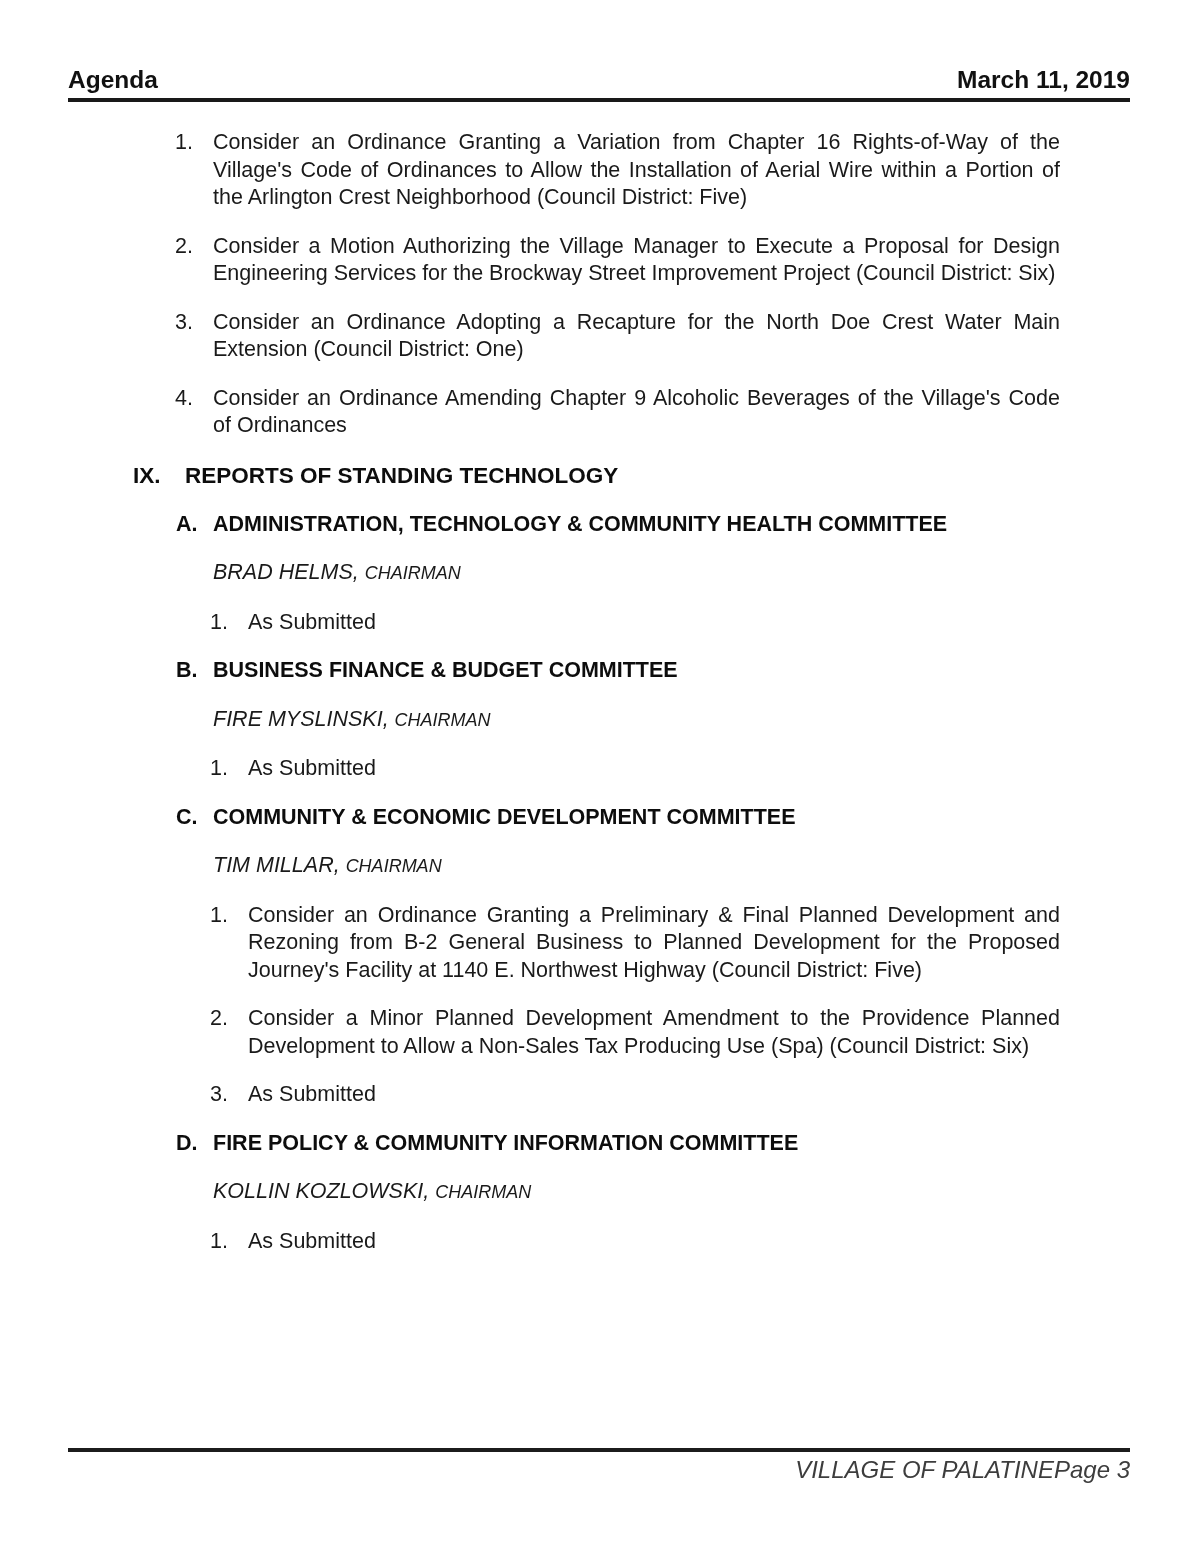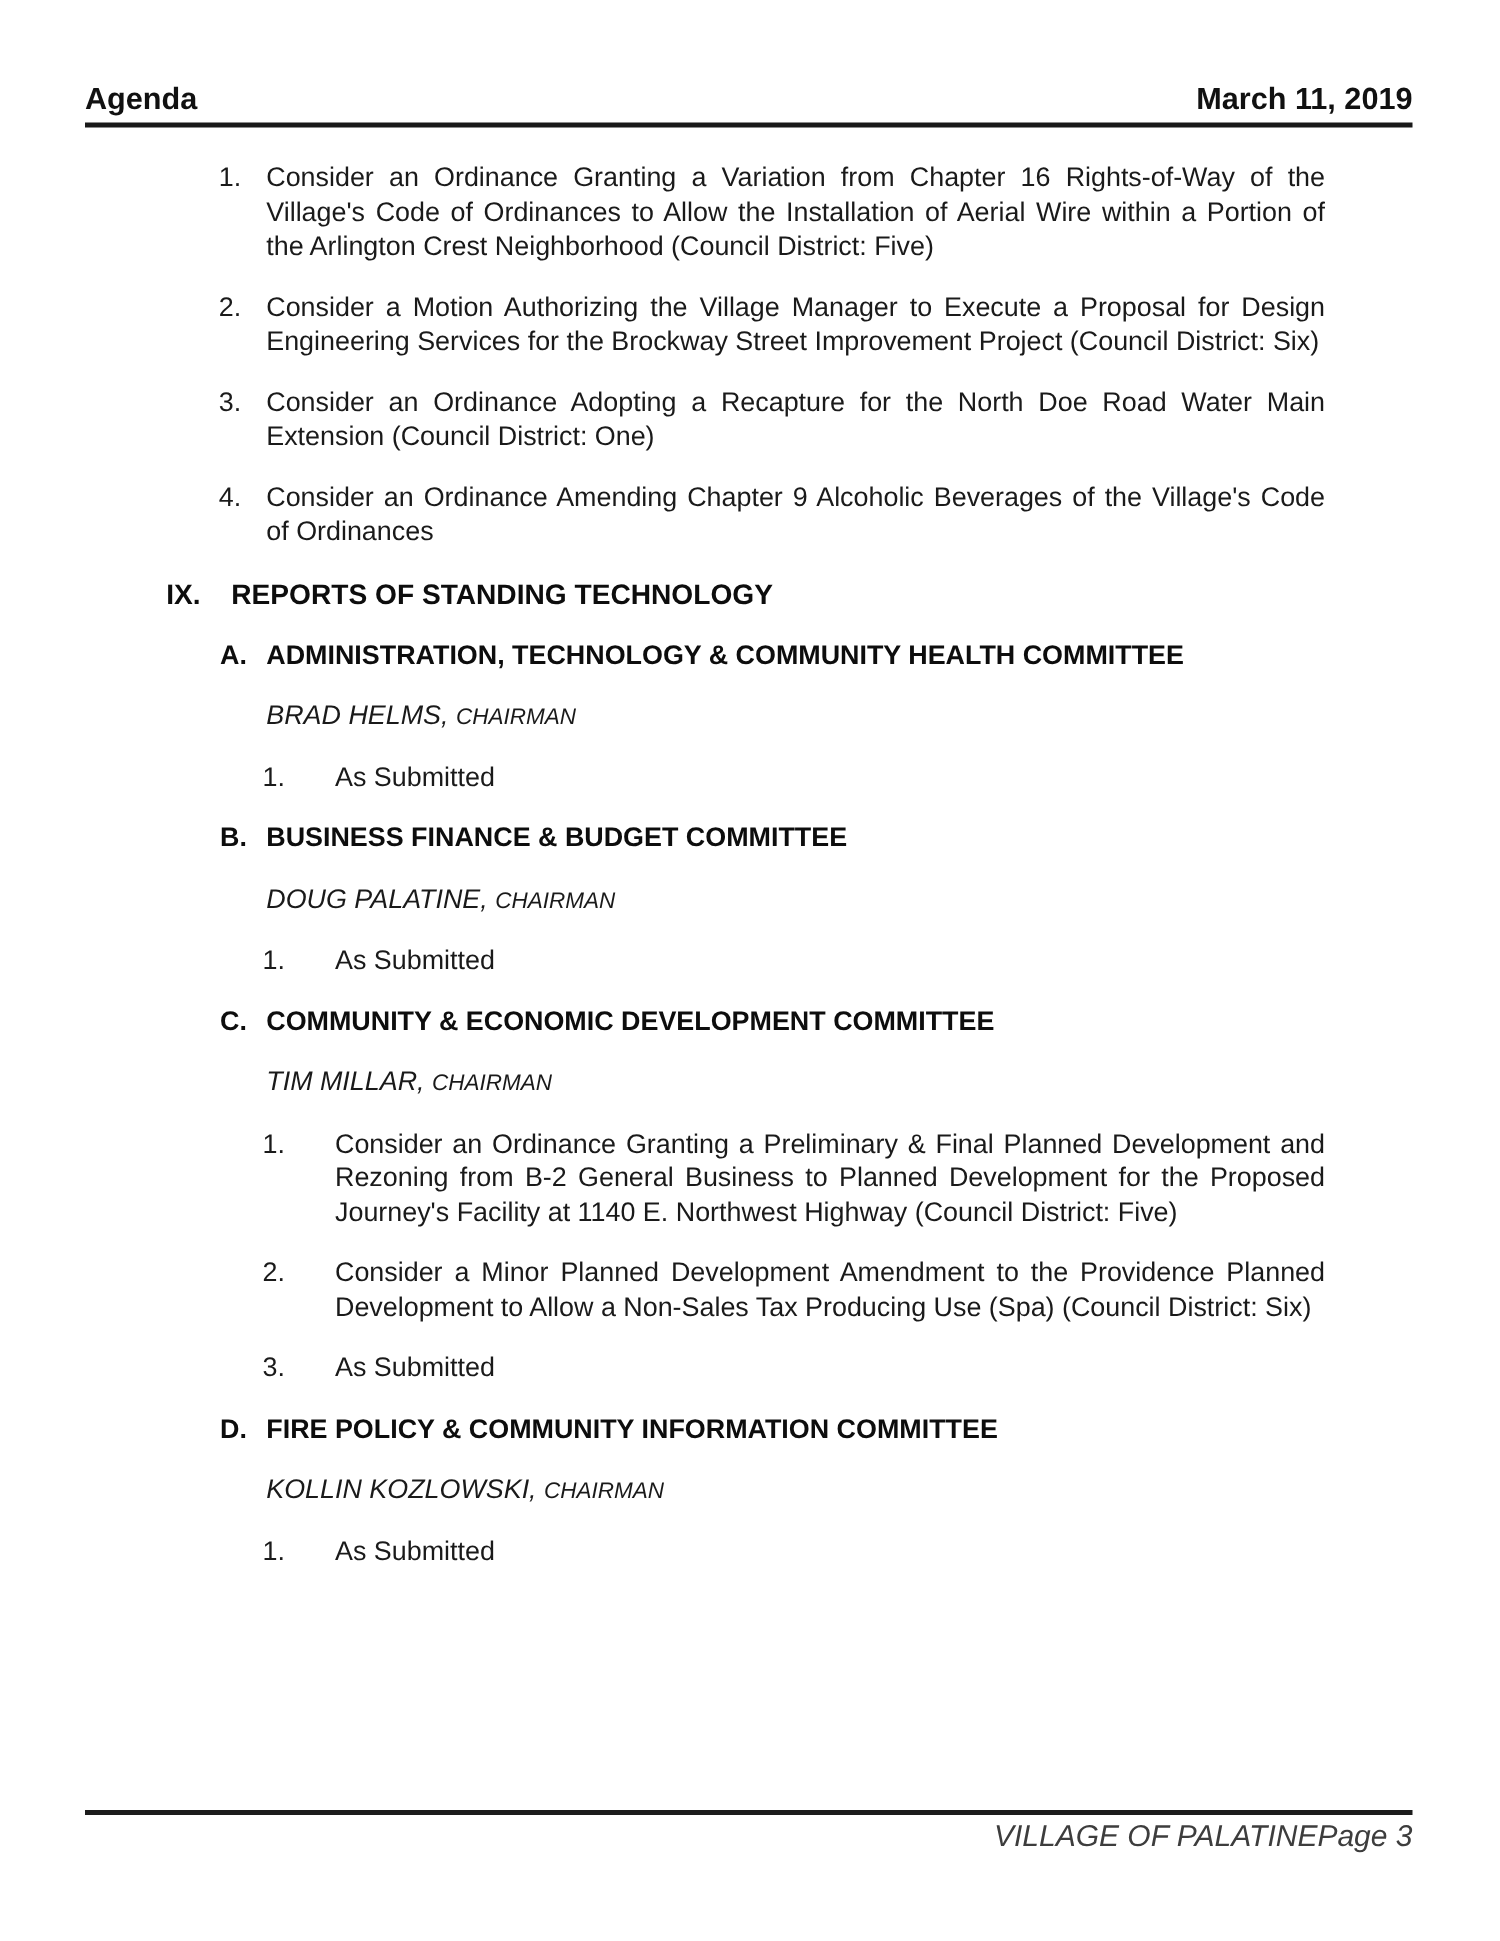--- a/index.html
+++ b/index.html
@@ -38,21 +38,21 @@
     line-height: 27.5px;
   }
   .block { margin: 0 0 21px 0; }
 
   .l1 { display: flex; }
   .l1 > .marker { flex: 0 0 145px; padding-left: 107px; box-sizing: border-box; }
   .l1 > .text   { flex: 1; text-align: justify; }
 
   .l2 { display: flex; }
   .l2 > .marker { flex: 0 0 180px; padding-left: 142px; box-sizing: border-box; }
-  .l2 > .text   { flex: 1; text-align: justify; margin-left: 20px; }
+  .l2 > .text   { flex: 1; text-align: justify; }
 
   .sec-heading {
     display: flex;
     font-weight: 700;
     font-size: 22.5px;
     line-height: 29px;
     color: #0d0d0d;
   }
   .sec-heading > .marker { flex: 0 0 117px; padding-left: 65px; box-sizing: border-box; }
 
@@ -104,21 +104,21 @@
   <div class="l1 block">
     <span class="marker">1.</span>
     <span class="text">Consider an Ordinance Granting a Variation from Chapter 16 Rights-of-Way of the Village's Code of Ordinances to Allow the Installation of Aerial Wire within a Portion of the Arlington Crest Neighborhood  (Council District: Five)</span>
   </div>
   <div class="l1 block">
     <span class="marker">2.</span>
     <span class="text">Consider a Motion Authorizing the Village Manager to Execute a Proposal for Design Engineering Services for the Brockway Street Improvement Project (Council District: Six)</span>
   </div>
   <div class="l1 block">
     <span class="marker">3.</span>
-    <span class="text">Consider an Ordinance Adopting a Recapture for the North Doe Road Water Main Extension  (Council District: One)</span>
+    <span class="text">Consider an Ordinance Adopting a Recapture for the North Doe Crest Water Main Extension  (Council District: One)</span>
   </div>
   <div class="l1 block">
     <span class="marker">4.</span>
     <span class="text">Consider an Ordinance Amending Chapter 9 Alcoholic Beverages of the Village's Code of Ordinances</span>
   </div>
 
   <div class="sec-heading block">
     <span class="marker">IX.</span>
     <span class="text">REPORTS OF STANDING TECHNOLOGY</span>
   </div>
@@ -134,21 +134,21 @@
   <div class="l2 block">
     <span class="marker">1.</span>
     <span class="text">As Submitted</span>
   </div>
 
   <div class="com-heading block">
     <span class="marker">B.</span>
     <span class="text">BUSINESS FINANCE &amp; BUDGET COMMITTEE</span>
   </div>
   <div class="chairman block">
-    <span class="cname">DOUG PALATINE,</span>
+    <span class="cname">FIRE MYSLINSKI,</span>
     <span class="ctitle">CHAIRMAN</span>
   </div>
   <div class="l2 block">
     <span class="marker">1.</span>
     <span class="text">As Submitted</span>
   </div>
 
   <div class="com-heading block">
     <span class="marker">C.</span>
     <span class="text">COMMUNITY &amp; ECONOMIC DEVELOPMENT COMMITTEE</span>

